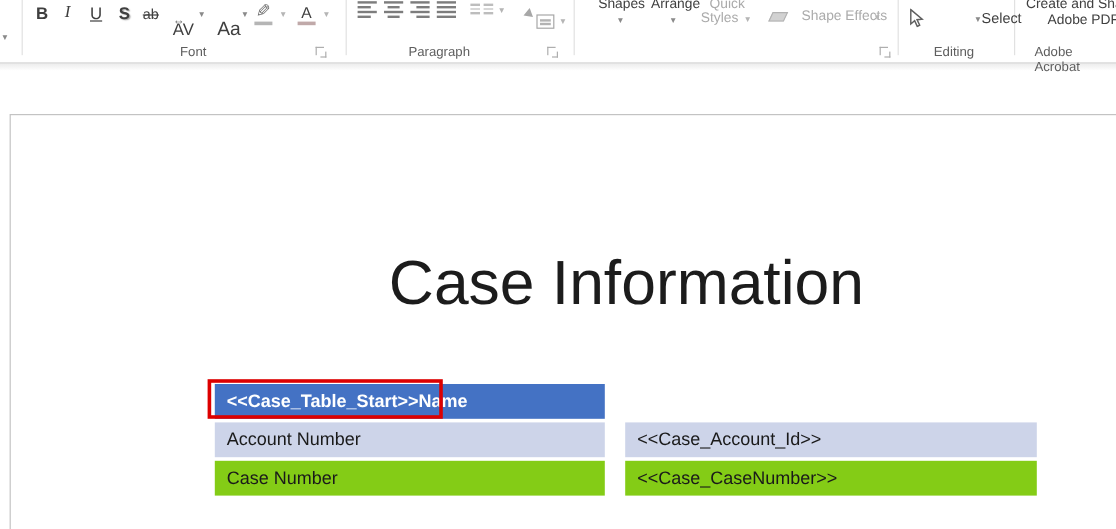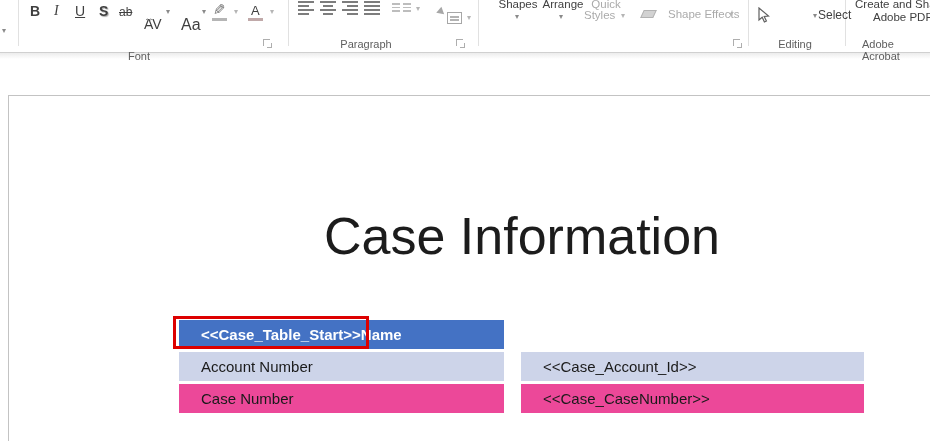--- a/index.html
+++ b/index.html
@@ -49,25 +49,25 @@
     border:1px solid #b2b2b2; transform:skewX(-25deg); }
 
   .pagearea { position:absolute; left:8px; top:95px; width:1026px; height:900px;
     background:#fff; border:1px solid #c3c3c3; }
 
   .doc-title { position:absolute; left:0; top:110px; width:1026px; text-align:center;
     font-size:52px; font-weight:300; color:#1c1c1c; letter-spacing:0px; }
 
   .tablewrap { position:absolute; left:170px; top:224px; width:685px; }
   .trow { display:flex; gap:17px; margin-bottom:3px; }
-  .tcell { height:29px; line-height:29px; padding-left:22px; font-size:15px; overflow:hidden; white-space:nowrap; }
+  .tcell { height:29px; line-height:29px; padding-left:10px; font-size:15px; overflow:hidden; white-space:nowrap; }
   .c1 { width:325px; } .c2 { width:343px; }
   .hdr { background:#4472C4; color:#ffffff; font-weight:bold; }
   .band-m { background:#CDD4E9; color:#1a1a1a; }
-  .band-l { background:#ec4899; color:#1a1a1a; }
+  .band-l { background:#84cc16; color:#1a1a1a; }
 
   .redbox { position:absolute; left:-6px; top:-4px; width:196px; height:33px;
     border:3px solid #DD0000; z-index:3; }
 </style>
 </head>
 <body>
 
 <div class="ribbon">
 
   <span class="abs caret" style="left:2px;top:27px;">▾</span>
@@ -90,21 +90,21 @@
   <span class="abs caret" style="left:202px;top:8px;">▾</span>
 
   <span class="abs glyph" style="left:213px;top:0px;font-size:15px;color:#6f6f6f;display:inline-block;transform:scaleX(-1);">✎</span>
   <span class="abs colorbar" style="left:212px;top:18px;"></span>
   <span class="abs caret dim" style="left:234px;top:8px;">▾</span>
 
   <span class="abs glyph" style="left:251px;top:1px;font-size:13px;">A</span>
   <span class="abs colorbar" style="left:248px;top:18px;background:#c0a9a9;"></span>
   <span class="abs caret dim" style="left:270px;top:8px;">▾</span>
 
-  <span class="grp-label" style="left:44px;width:190px;margin-top:12px;">Font</span>
+  <span class="grp-label" style="left:66px;width:190px;">Font</span>
   <span class="launcher" style="left:263px;"></span>
 
   <span class="alico al-left" style="left:298px;">
       <span></span>
       <span></span>
       <span></span>
       <span></span>
     </span>
   <span class="alico al-center" style="left:320px;">
       <span></span>

